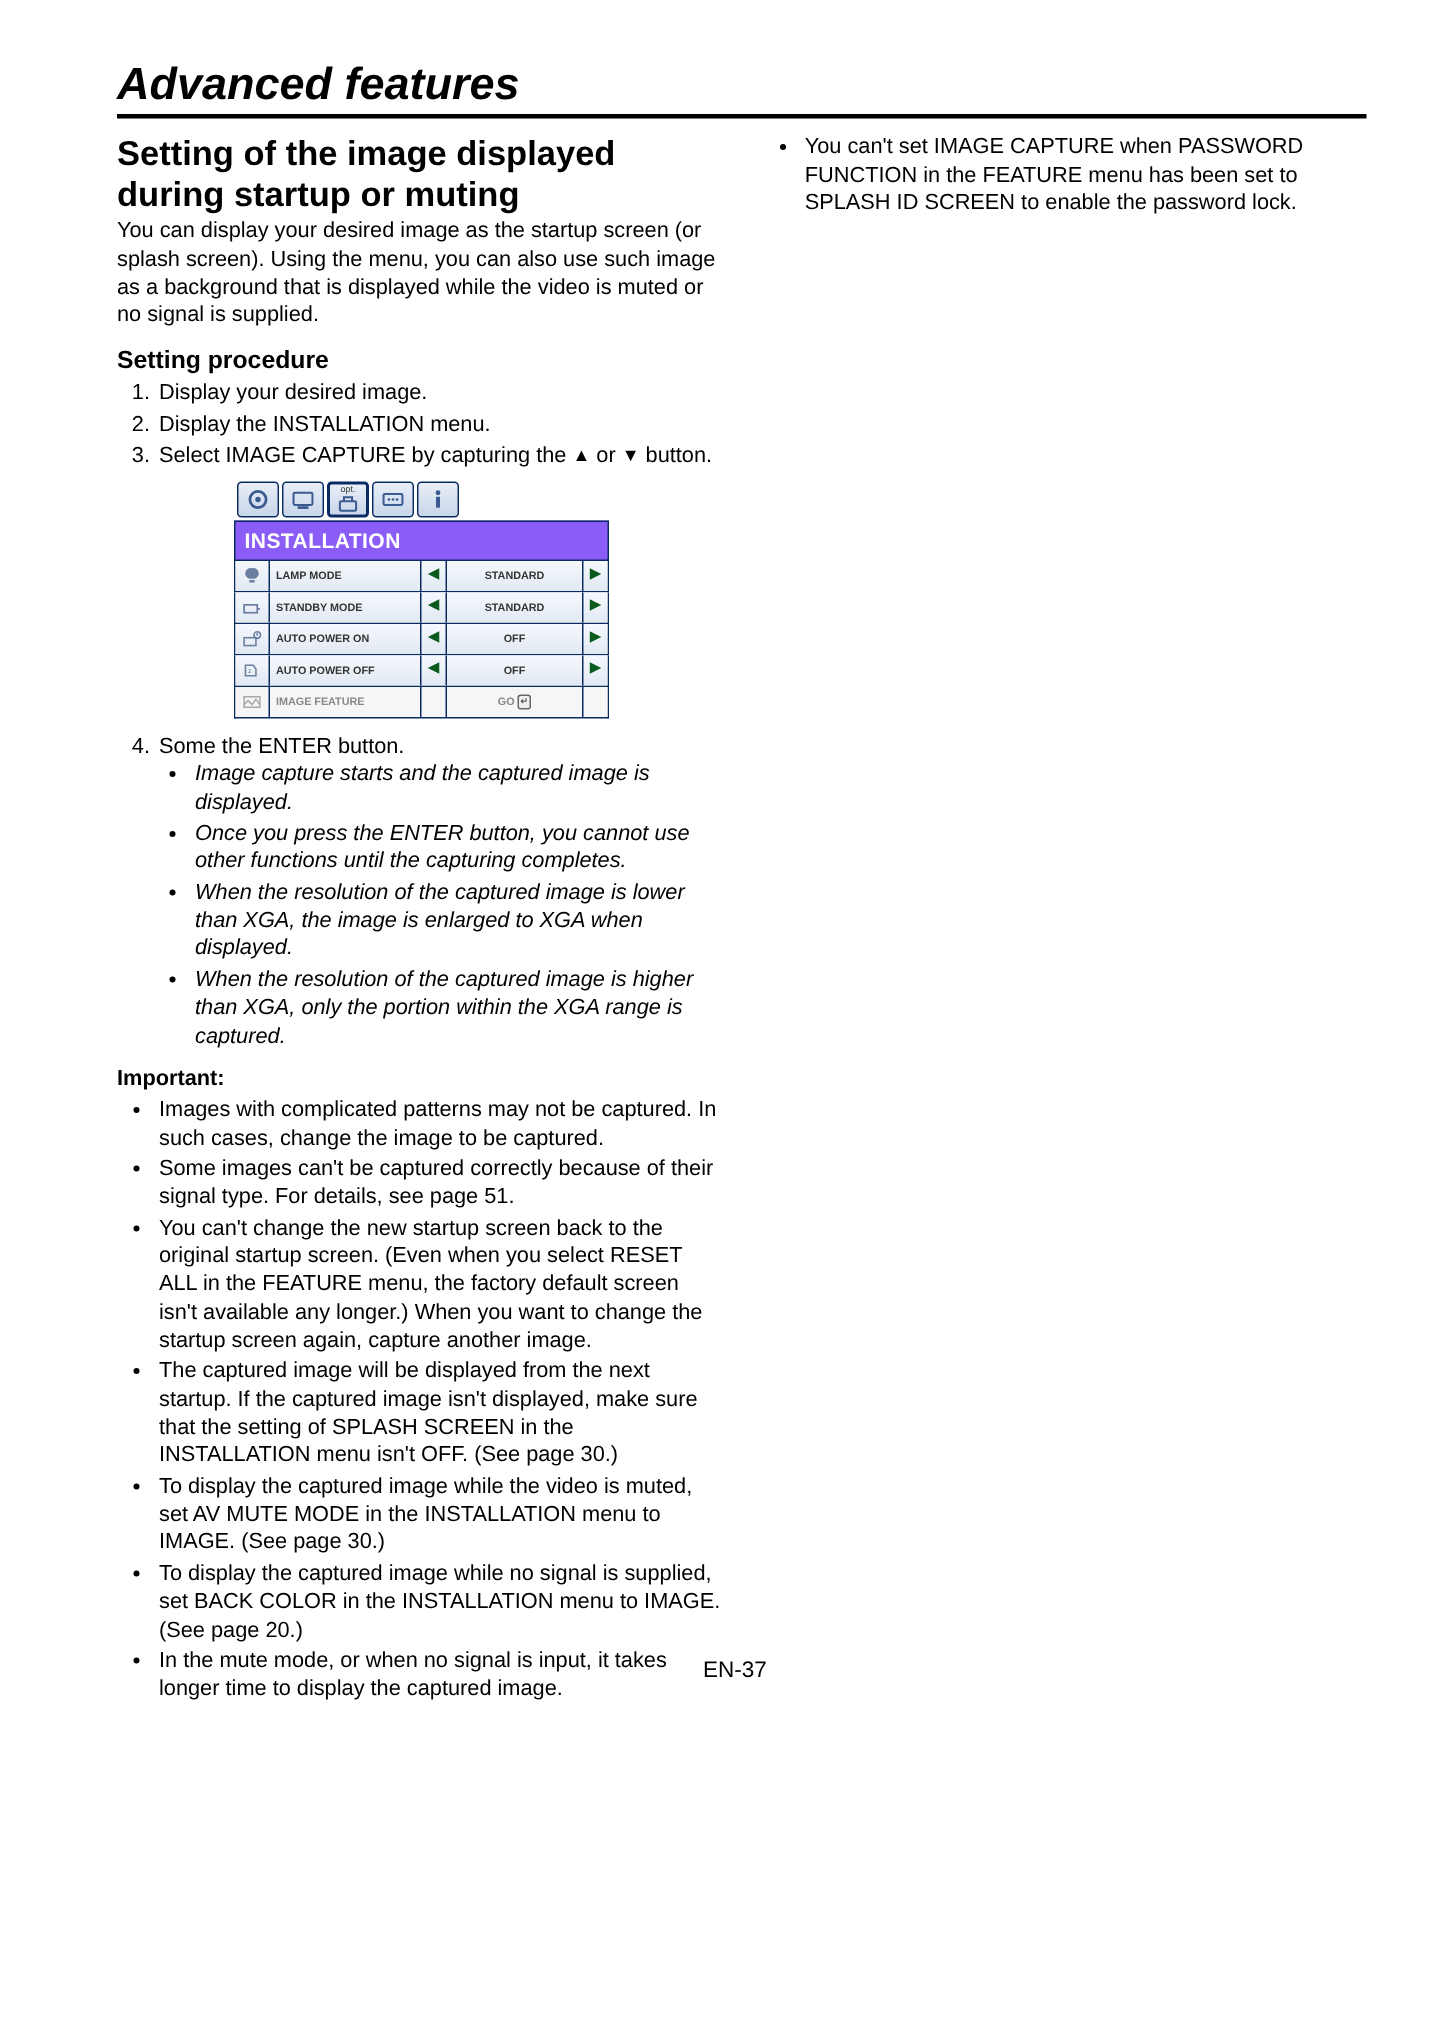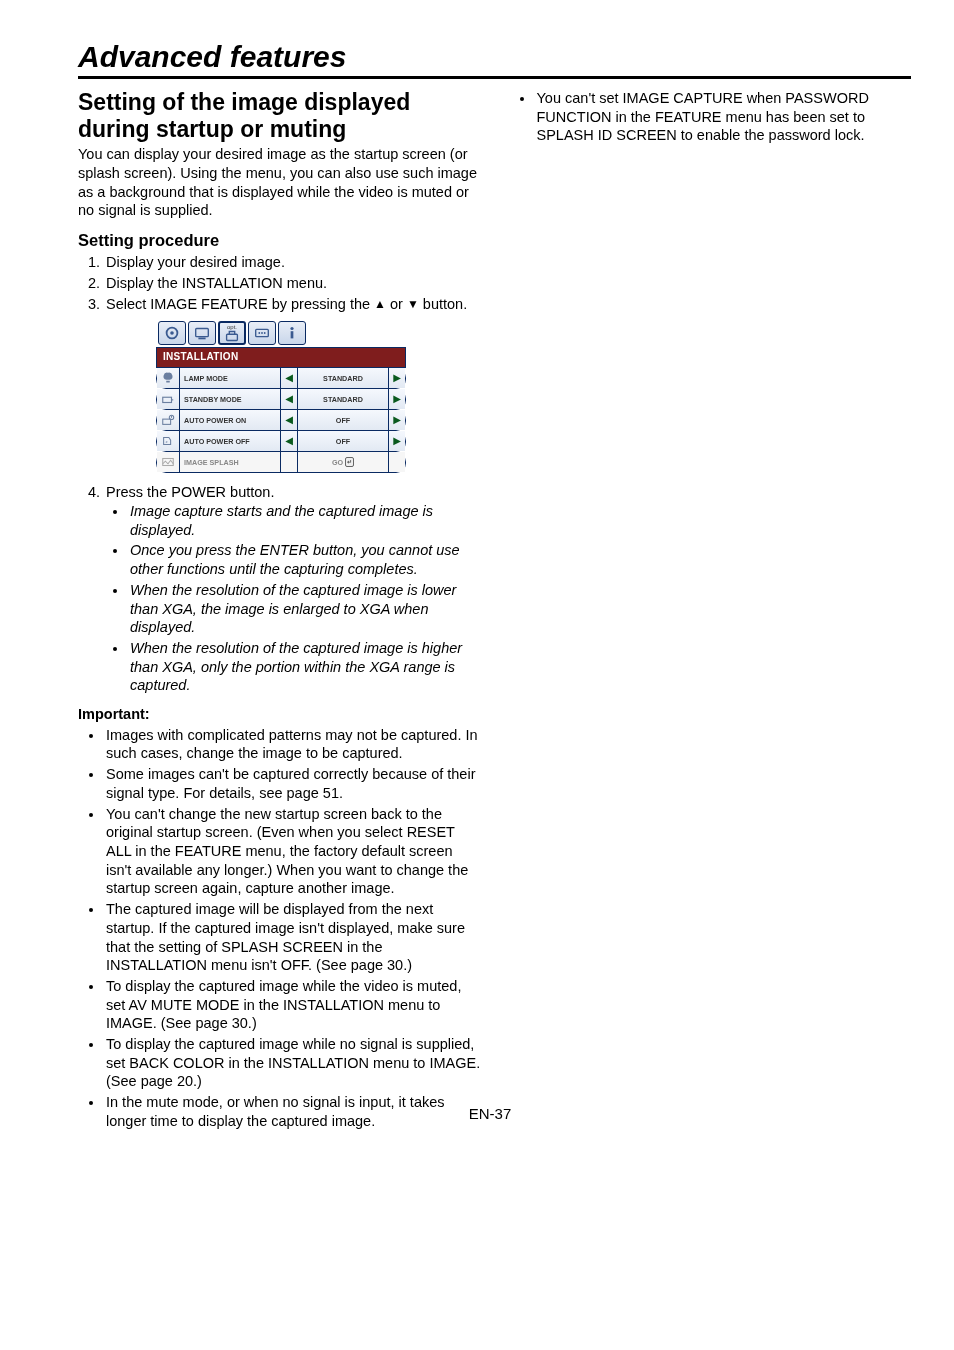--- a/index.html
+++ b/index.html
@@ -90,37 +90,36 @@
     border-radius: 3px;
     background: linear-gradient(#e8eef7,#c9d6ea);
     display:flex; align-items:center; justify-content:center;
     box-sizing:border-box;
     position:relative;
   }
   .tab-opt-label{ font-size:6px; color:#333; position:absolute; top:1px;}
   .tab svg { width:18px; height:18px; }
   .menu-head {
     margin-top: 2px;
-    background: #7f1d1d;
+    background: #8b5cf6;
     color: #fff;
     font-weight: bold;
-    font-size: 10px;
+    font-size: 14px;
     padding: 3px 6px;
     border: 1px solid #0a2a62;
     letter-spacing: 0.3px;
   }
   .menu-row {
     display: flex;
     align-items: stretch;
     border-left: 1px solid #0a2a62;
     border-right: 1px solid #0a2a62;
     border-bottom: 1px solid #0a2a62;
     background: #fff;
     height: 20px;
-    border-radius: 10px;
   }
   .menu-row:last-child { border-bottom: 1px solid #0a2a62; }
   .cell-icon {
     width: 22px;
     border-right: 1px solid #0a2a62;
     display:flex; align-items:center; justify-content:center;
     background: linear-gradient(#f5f8fd,#e2e9f3);
   }
   .cell-icon svg{width:14px;height:14px;}
   .cell-label {
@@ -172,21 +171,21 @@
     <div class="col">
 
       <h2 class="section-heading">Setting of the image displayed during startup or muting</h2>
       <p>You can display your desired image as the startup screen (or splash screen). Using the menu, you can also use such image as a background that is displayed while the video is muted or no signal is supplied.</p>
 
       <div class="sub-heading">Setting procedure</div>
       <ol class="tight">
         <li>Display your desired image.</li>
         <li>Display the INSTALLATION menu.</li>
         <li>
-          <span>Select IMAGE FEATURE by pressing the </span><span class="tri">▲</span><span> or </span><span class="tri">▼</span><span> button.</span>
+          <span>Select IMAGE CAPTURE by capturing the </span><span class="tri">▲</span><span> or </span><span class="tri">▼</span><span> button.</span>
         </li>
       </ol>
 
       <div class="menu-wrap">
         <div class="tabs-row">
           <div class="tab">
             <svg viewBox="0 0 20 20">
                 <circle cx="10" cy="10" r="6" fill="none" stroke="#3a5a90" stroke-width="2"></circle>
                 <circle cx="10" cy="10" r="2" fill="#3a5a90"></circle>
               </svg>
@@ -269,33 +268,33 @@
           <div class="cell-value">OFF</div>
           <div class="cell-rarrow">▶</div>
         </div>
         <div class="menu-row muted-row">
           <div class="cell-icon">
               <svg viewBox="0 0 16 16">
                 <rect x="2" y="4" width="12" height="8" fill="none" stroke="#aaa" stroke-width="1.2"></rect>
                 <path d="M2 10 l3 -3 l3 3 l3 -4 l3 4" fill="none" stroke="#aaa" stroke-width="1.2"></path>
               </svg>
             </div>
-          <div class="cell-label">IMAGE SPLASH</div>
+          <div class="cell-label">IMAGE FEATURE</div>
           <div class="cell-larrow">◀</div>
           <div class="cell-value">
               <span>GO</span>
               <span class="enter-glyph">↵</span>
             </div>
           <div class="cell-rarrow">▶</div>
         </div>
       </div>
 
       <ol class="tight" start="4">
         <li>
-          <span>Press the POWER button.</span>
+          <span>Some the ENTER button.</span>
           <ul class="inner">
             <li>Image capture starts and the captured image is displayed.</li>
             <li>Once you press the ENTER button, you cannot use other functions until the capturing completes.</li>
             <li>When the resolution of the captured image is lower than XGA, the image is enlarged to XGA when displayed.</li>
             <li>When the resolution of the captured image is higher than XGA, only the portion within the XGA range is captured.</li>
           </ul>
         </li>
       </ol>
 
       <p class="bold" style="margin-top:10px;">Important:</p>

